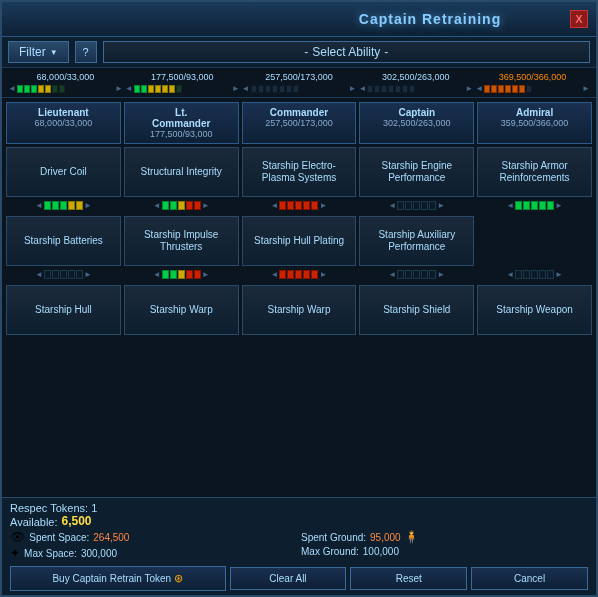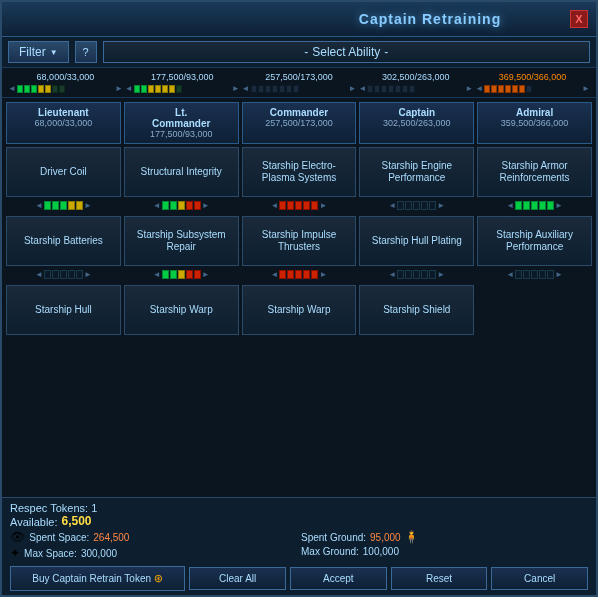--- a/index.html
+++ b/index.html
@@ -479,23 +479,20 @@
         <div class="mini-pip green"></div>
         <span class="mini-arrow">►</span>
       </div>
     </div>
 
     <div class="skills-row">
       <div class="skill-cell">
         <span class="skill-name">Starship Batteries</span>
       </div>
       <div class="skill-cell">
-        <span class="skill-name">Starship Subsystem Repair</span>
-      </div>
-      <div class="skill-cell">
         <span class="skill-name">Starship Impulse Thrusters</span>
       </div>
       <div class="skill-cell">
         <span class="skill-name">Starship Hull Plating</span>
       </div>
       <div class="skill-cell">
         <span class="skill-name">Starship Auxiliary Performance</span>
       </div>
     </div>
 
@@ -552,20 +549,23 @@
         <span class="skill-name">Starship Hull</span>
       </div>
       <div class="skill-cell">
         <span class="skill-name">Starship Warp</span>
       </div>
       <div class="skill-cell">
         <span class="skill-name">Starship Warp</span>
       </div>
       <div class="skill-cell">
         <span class="skill-name">Starship Shield</span>
+      </div>
+      <div class="skill-cell">
+        <span class="skill-name">Starship Weapon</span>
       </div>
     </div>
   </div>
 
   <div class="bottom-bar">
     <div class="respec-row">
       <span>Respec Tokens:</span>
       <span>1</span>
     </div>
     <div class="available-row">
@@ -596,18 +596,17 @@
           <span class="stat-value normal">100,000</span>
         </div>
       </div>
     </div>
     <div class="buttons-row">
       <button class="action-btn buy">
         <span>Buy Captain Retrain Token</span>
         <span class="coin-icon">⊛</span>
       </button>
       <button class="action-btn small">Clear All</button>
-      <button class="action-btn small">Accept</button>
       <button class="action-btn small">Reset</button>
       <button class="action-btn small">Cancel</button>
     </div>
   </div>
 </div>
 
 </body></html>

